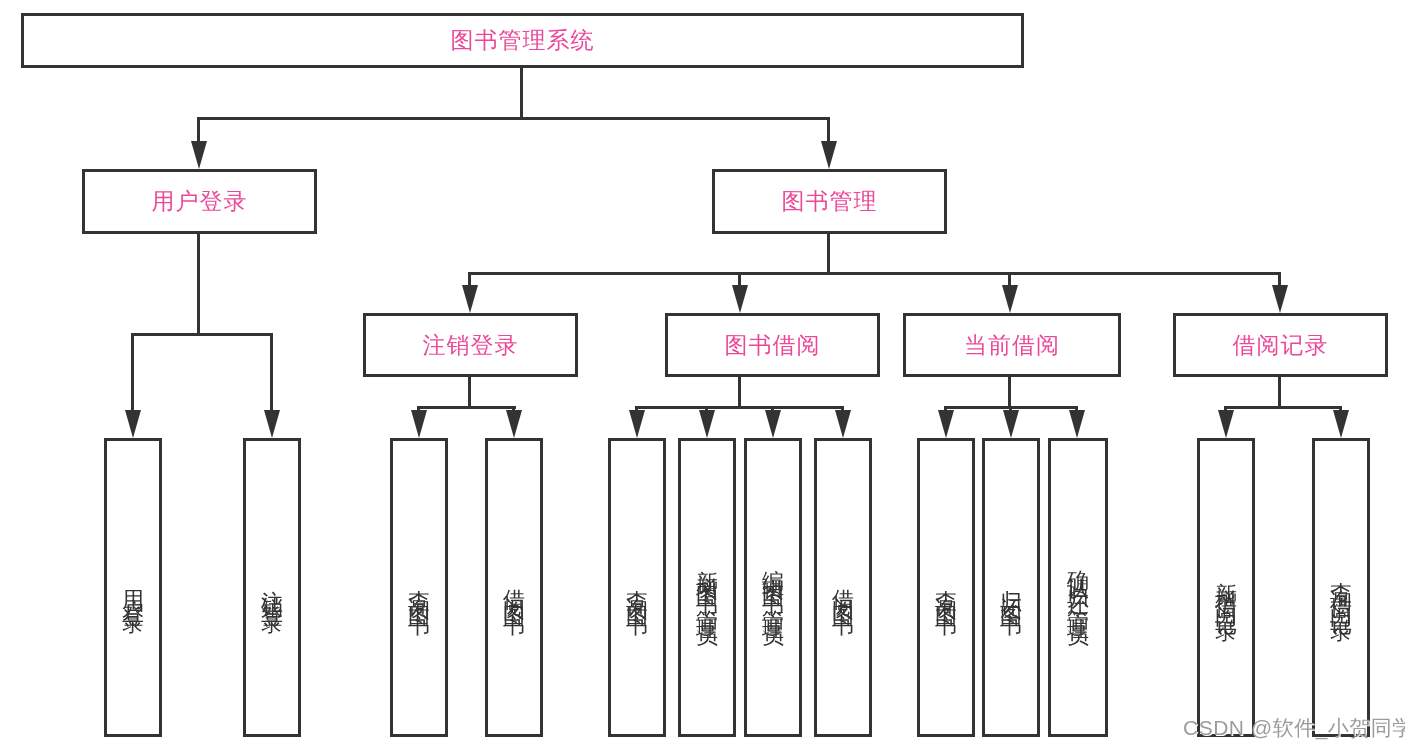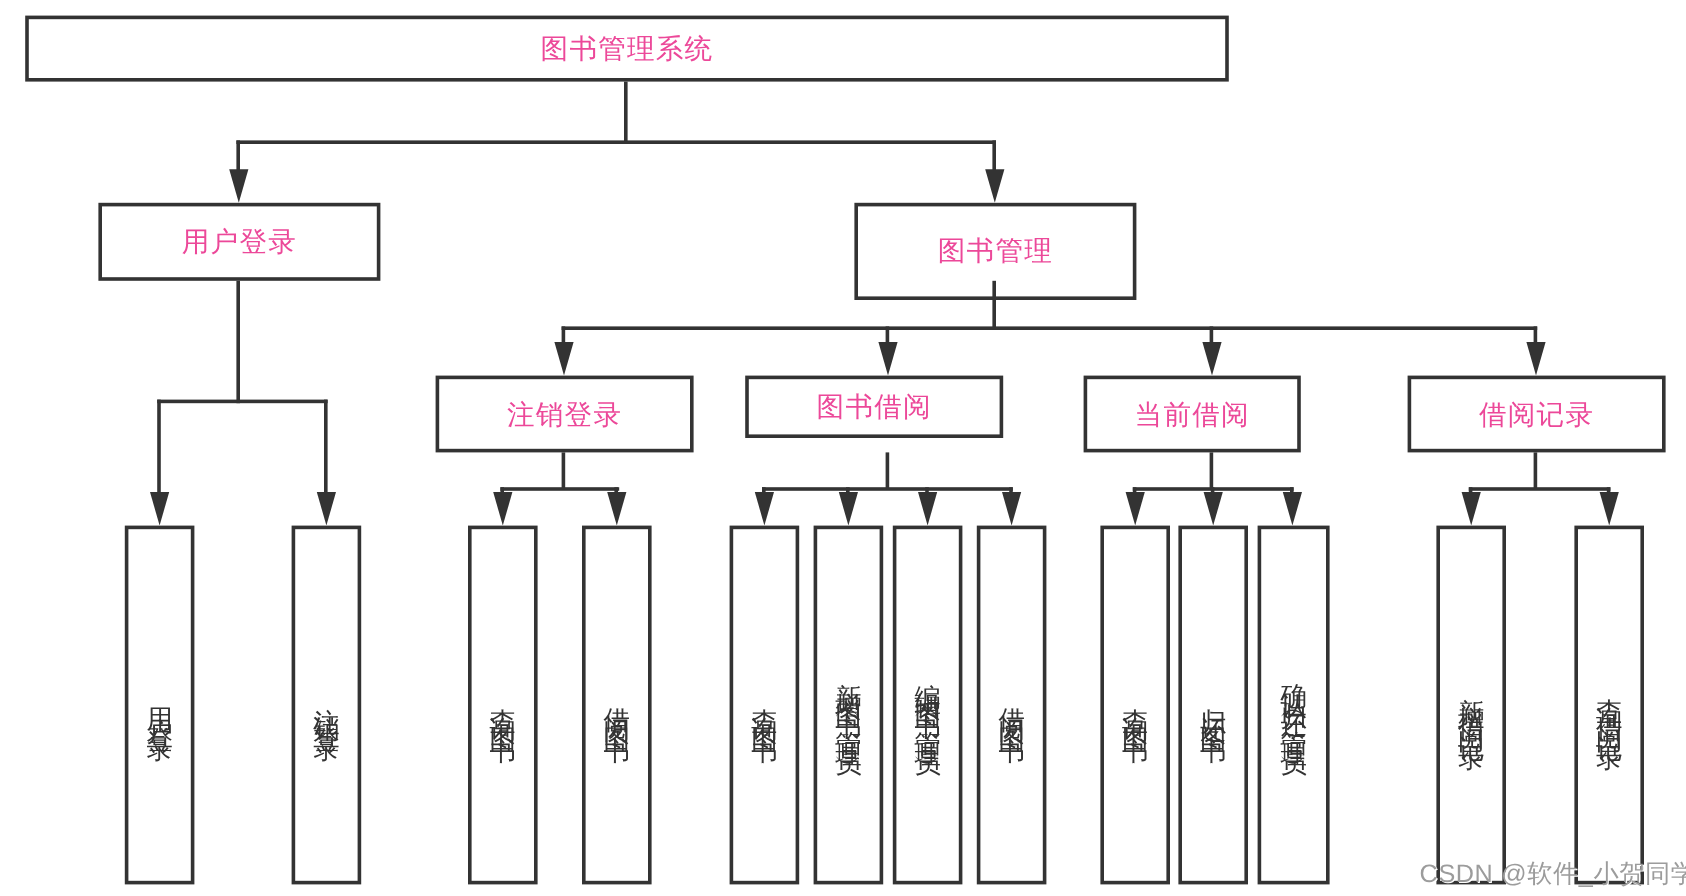--- a/index.html
+++ b/index.html
@@ -47,21 +47,21 @@
   <div class="vline" style="left:520px; top:68px; height:52px;"></div>
   <div class="hline" style="left:197px; top:117px; width:633px;"></div>
   <div class="vline" style="left:197px; top:117px; height:28px;"></div>
   <div class="arrow" style="left:191px; top:141px;"></div>
   <div class="vline" style="left:827px; top:117px; height:28px;"></div>
   <div class="arrow" style="left:821px; top:141px;"></div>
 
   <div class="node" style="left:82px; top:169px; width:235px; height:65px;">
     <span>用户登录</span>
   </div>
-  <div class="node" style="left:712px; top:169px; width:235px; height:81px;">
+  <div class="node" style="left:712px; top:169px; width:235px; height:65px;">
     <span>图书管理</span>
   </div>
 
   <div class="vline" style="left:197px; top:234px; height:102px;"></div>
   <div class="hline" style="left:131px; top:333px; width:142px;"></div>
   <div class="vline" style="left:131px; top:333px; height:80px;"></div>
   <div class="arrow" style="left:125px; top:410px;"></div>
   <div class="vline" style="left:270px; top:333px; height:80px;"></div>
   <div class="arrow" style="left:264px; top:410px;"></div>
 
@@ -72,24 +72,24 @@
   <div class="vline" style="left:738px; top:272px; height:16px;"></div>
   <div class="arrow" style="left:732px; top:285px;"></div>
   <div class="vline" style="left:1008px; top:272px; height:16px;"></div>
   <div class="arrow" style="left:1002px; top:285px;"></div>
   <div class="vline" style="left:1278px; top:272px; height:16px;"></div>
   <div class="arrow" style="left:1272px; top:285px;"></div>
 
   <div class="node" style="left:363px; top:313px; width:215px; height:64px;">
     <span>注销登录</span>
   </div>
-  <div class="node" style="left:621px; top:313px; width:215px; height:52px;">
+  <div class="node" style="left:665px; top:313px; width:215px; height:64px;">
     <span>图书借阅</span>
   </div>
-  <div class="node" style="left:903px; top:313px; width:181px; height:64px;">
+  <div class="node" style="left:903px; top:313px; width:218px; height:64px;">
     <span>当前借阅</span>
   </div>
   <div class="node" style="left:1173px; top:313px; width:215px; height:64px;">
     <span>借阅记录</span>
   </div>
 
   <div class="vline" style="left:468px; top:377px; height:31px;"></div>
   <div class="hline" style="left:417px; top:406px; width:99px;"></div>
   <div class="vline" style="left:417px; top:406px; height:10px;"></div>
   <div class="arrow" style="left:411px; top:410px;"></div>

